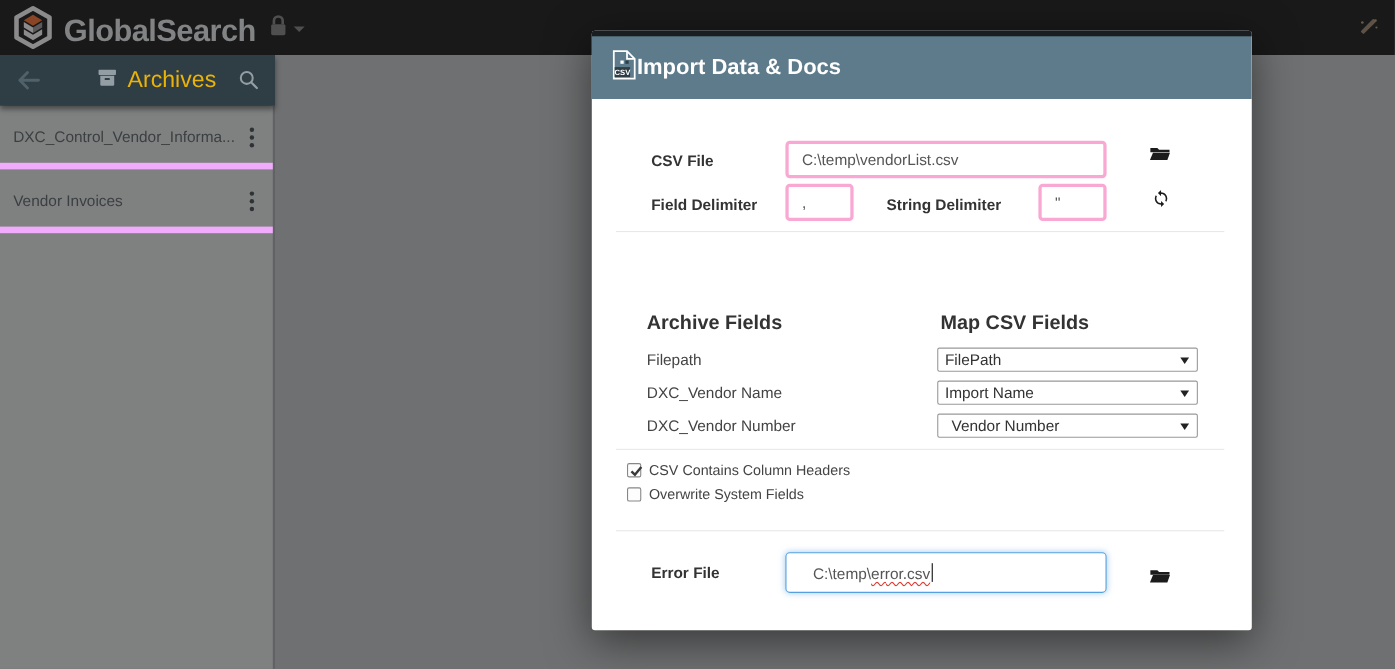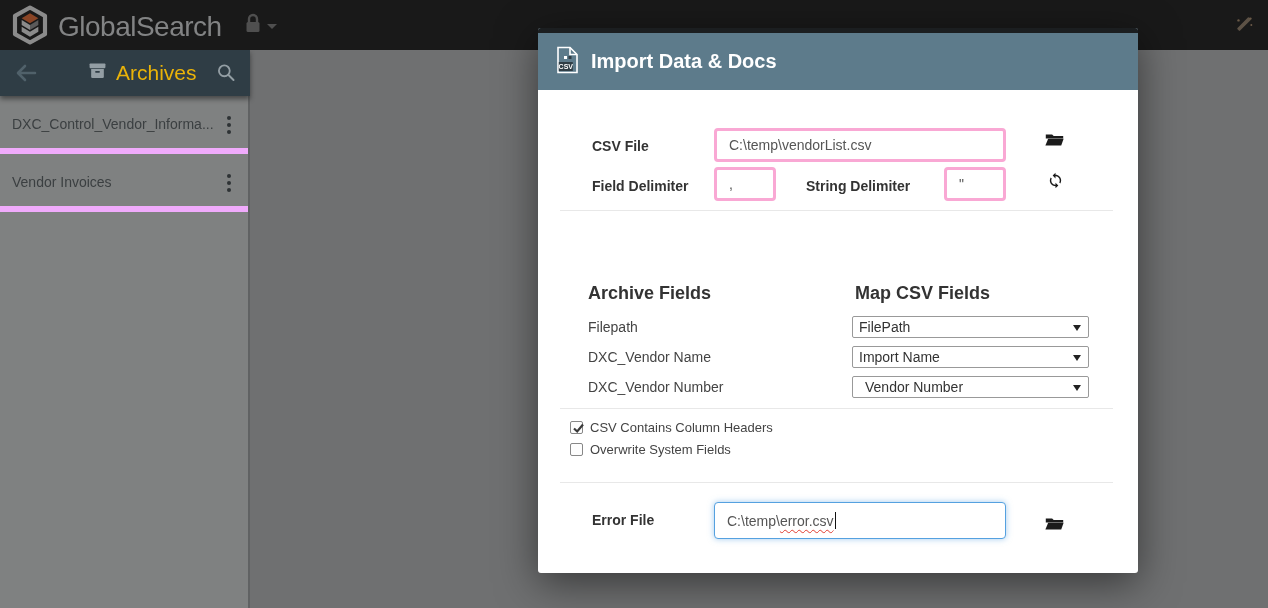--- a/index.html
+++ b/index.html
@@ -2,21 +2,21 @@
 <html><head>
 <meta charset="utf-8">
 <style>
   * { margin:0; padding:0; box-sizing:border-box; }
   html,body { width:1268px; height:608px; overflow:hidden; background:#6f7071;
               font-family:"Liberation Sans","DejaVu Sans",sans-serif; }
 
   
   .topbar { position:absolute; left:0; top:0; width:1268px; height:50px; background:#191919; z-index:5; }
   .brand { position:absolute; left:10px; top:5px; display:flex; align-items:center; gap:8px; }
-  .brand-text { color:#828384; font-size:28px; font-weight:normal; letter-spacing:-0.5px; }
+  .brand-text { color:#828384; font-size:28px; font-weight:bold; letter-spacing:-0.5px; }
   .lock-wrap { position:absolute; left:243px; top:13px; display:flex; align-items:center; gap:4px; cursor:pointer; }
   .caret-down { width:0; height:0; border-left:5px solid transparent; border-right:5px solid transparent; border-top:5px solid #4f4f4f; }
   .wand-wrap { position:absolute; right:12px; top:13px; }
 
   
   .side-header { position:absolute; left:0; top:50px; width:250px; height:46px; background:#2f3d45;
                  display:flex; align-items:center; box-shadow:0 3px 5px rgba(0,0,0,0.45); z-index:3; }
   .side-header-title { display:flex; align-items:center; gap:9px; margin-left:88px; color:#eab308; font-size:21px; }
   .back-arrow { position:absolute; left:14px; top:11px; }
   .search-btn { position:absolute; right:14px; top:12px; cursor:pointer; }
@@ -30,33 +30,33 @@
            align-items:center; justify-content:center; gap:3px; cursor:pointer; }
   .kebab i { width:4px; height:4px; border-radius:50%; background:#2e3234; }
 
   
   .backdrop { position:absolute; left:252px; top:50px; width:1016px; height:558px; background:#6f7071; z-index:1; }
 
   
   .modal { position:absolute; left:538px; top:28px; width:600px; height:545px; background:#fff; z-index:10;
            border-radius:3px; box-shadow:0 10px 40px rgba(0,0,0,0.5); overflow:hidden; }
   .modal-header { height:62px; background:#5d7b8b; border-top:5px solid #1b1e20;
-                  display:flex; align-items:center; padding-left:18px; gap:12px; }
+                  display:flex; align-items:center; padding-left:18px; }
   .modal-title { color:#ffffff; font-size:20px; font-weight:600; }
   .modal-body { position:relative; height:483px; }
 
   .lbl { position:absolute; font-size:14px; font-weight:bold; color:#333;margin-left:32px; }
   .sublbl { position:absolute; font-size:14px; color:#444; }
 
   .txt-input { position:absolute; height:34px; border:3px solid #f9a8d4; border-radius:4px; background:#fff;
                font-family:"Liberation Sans","DejaVu Sans",sans-serif; font-size:14px; color:#555; padding:0 12px; }
 
   .fake-input { position:absolute; height:37px; border:1px solid #55a1e0; border-radius:4px; background:#fff;
                 box-shadow:0 0 6px rgba(85,161,224,0.55); font-size:14px; color:#555;
-                display:flex; align-items:center; padding:0 12px; cursor:text; }
+                display:flex; align-items:center; padding:0 24px; cursor:text; }
   .squiggle { text-decoration:underline; text-decoration-style:wavy; text-decoration-color:#e03c31;
               text-decoration-thickness:1px; text-underline-offset:3px; }
   .caret-bar { display:inline-block; width:1px; height:17px; background:#111; margin-left:1px; }
 
   .hr { position:absolute; left:22px; width:553px; height:1px; background:#e8e8e8; }
 
   .col-head { position:absolute; font-size:18px; font-weight:bold; color:#333; }
 
   .select { position:absolute; left:314px; width:237px; height:22px; border:1px solid #999; border-radius:2px;
             background:#fff; font-size:14px; color:#333; display:flex; align-items:center; padding:0 6px;

